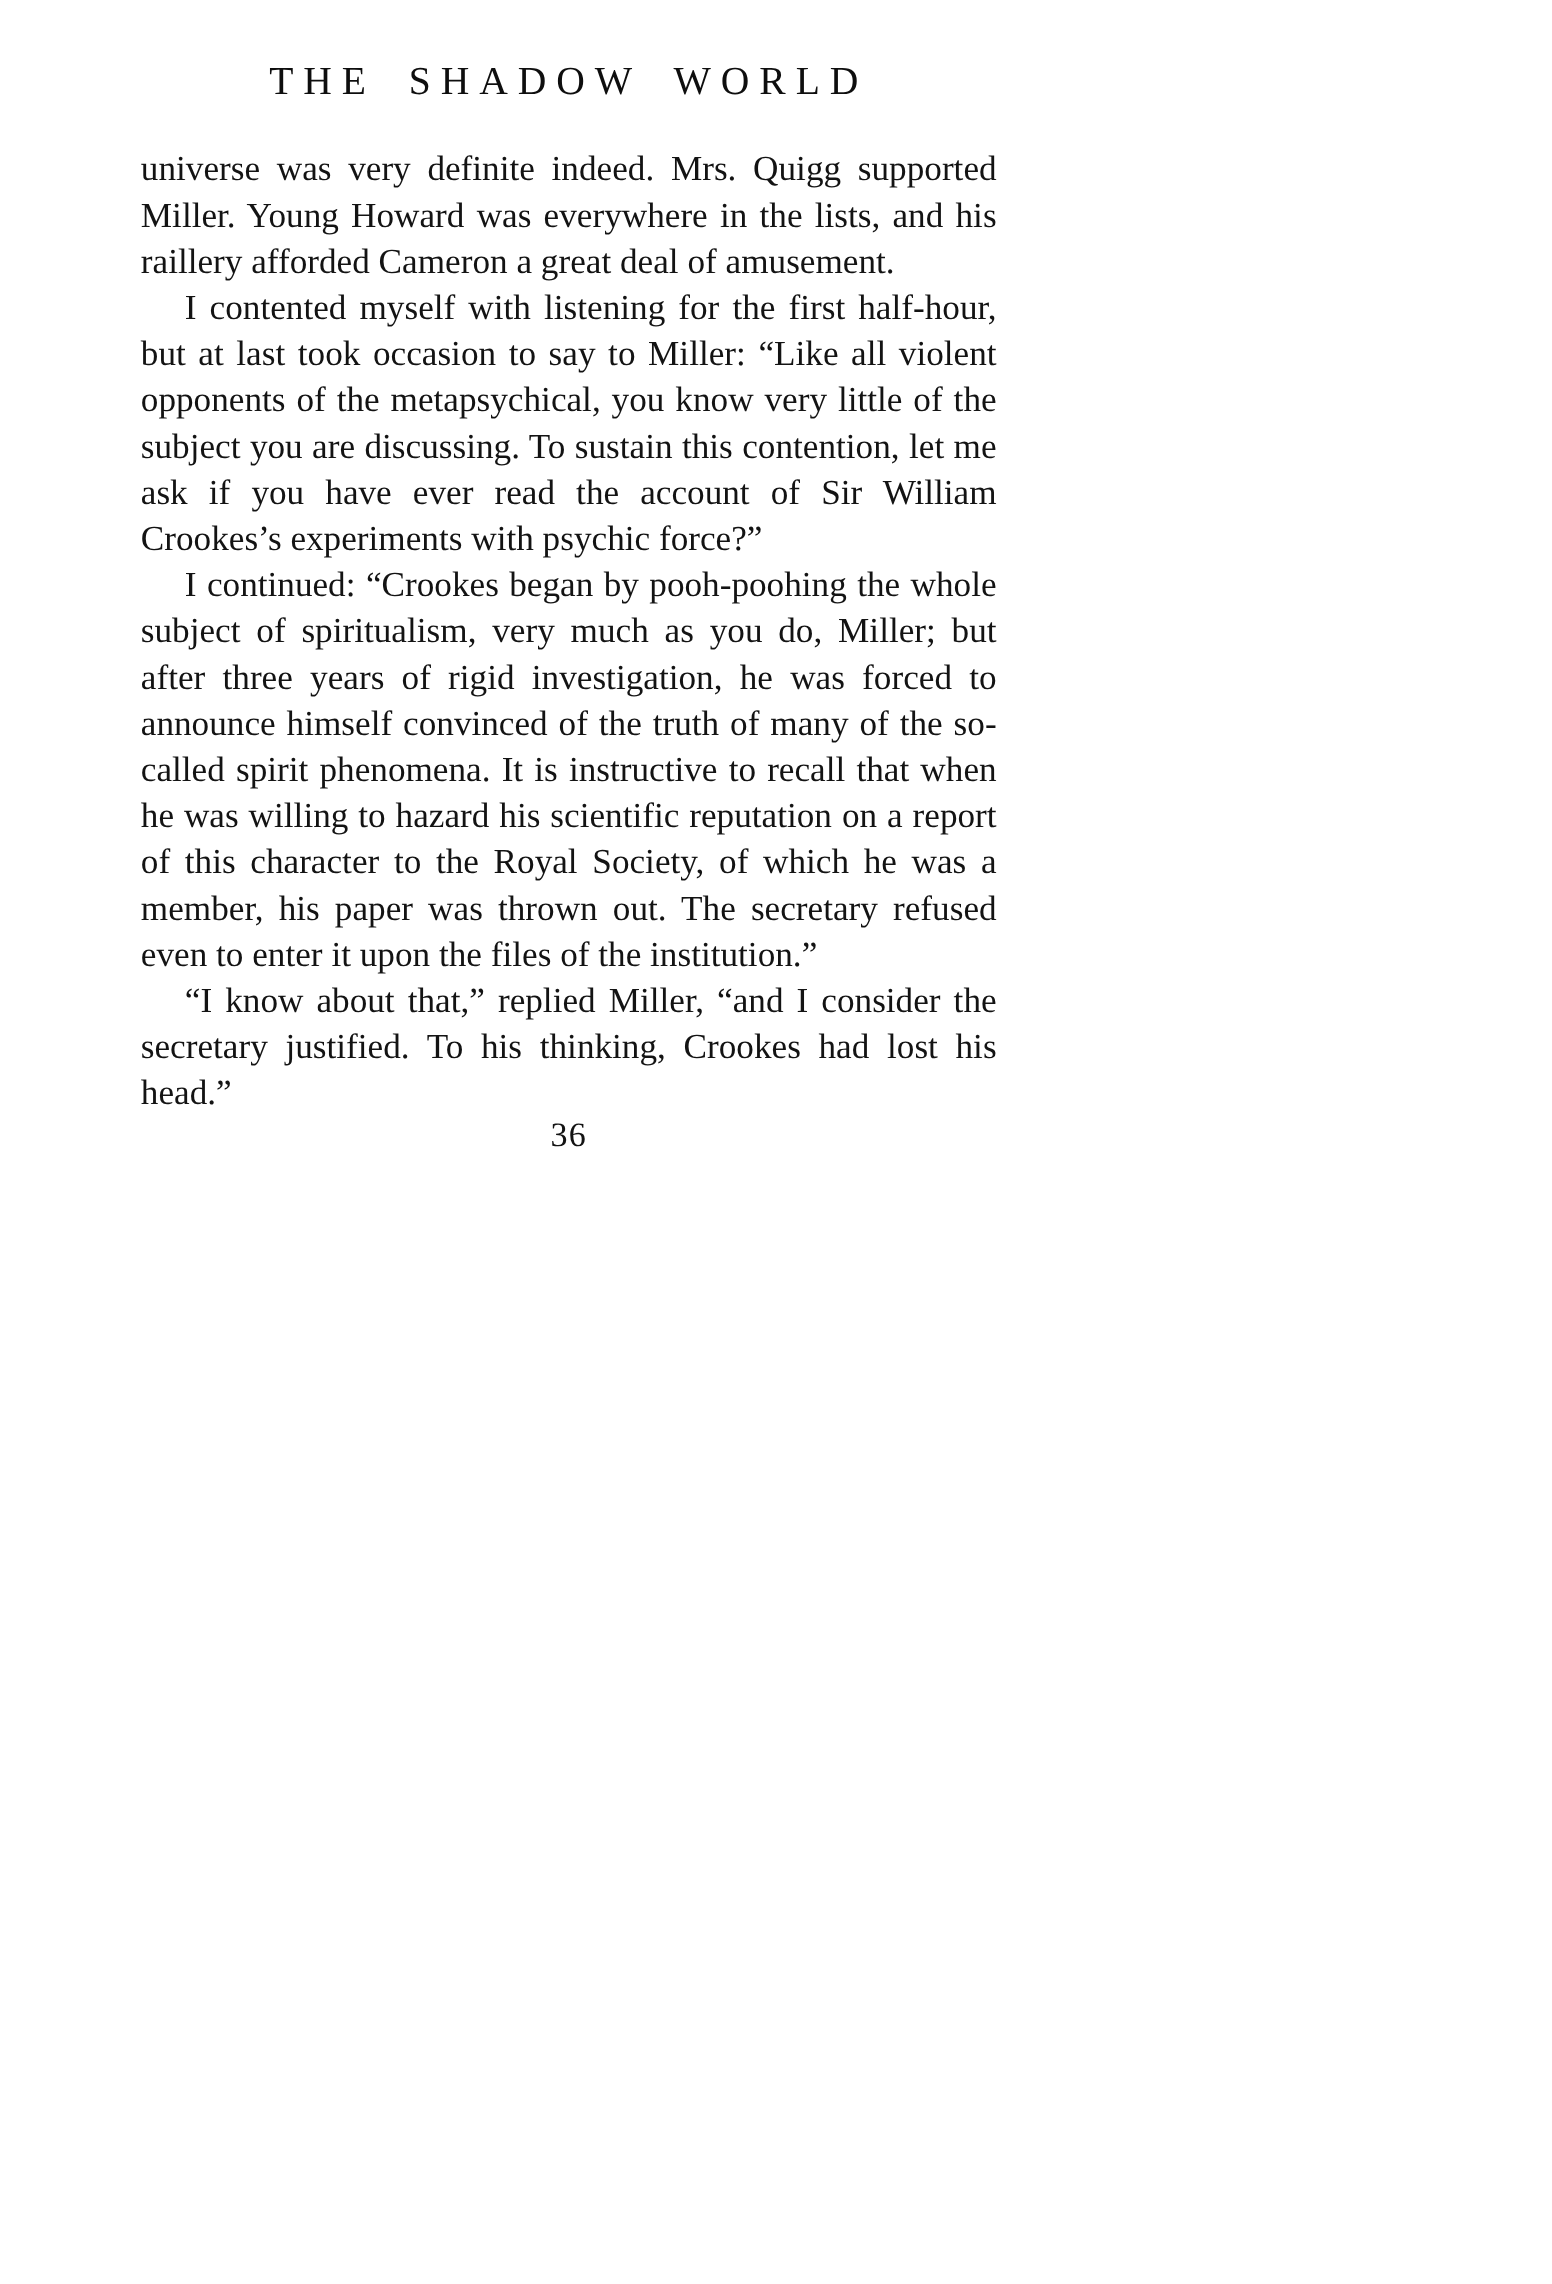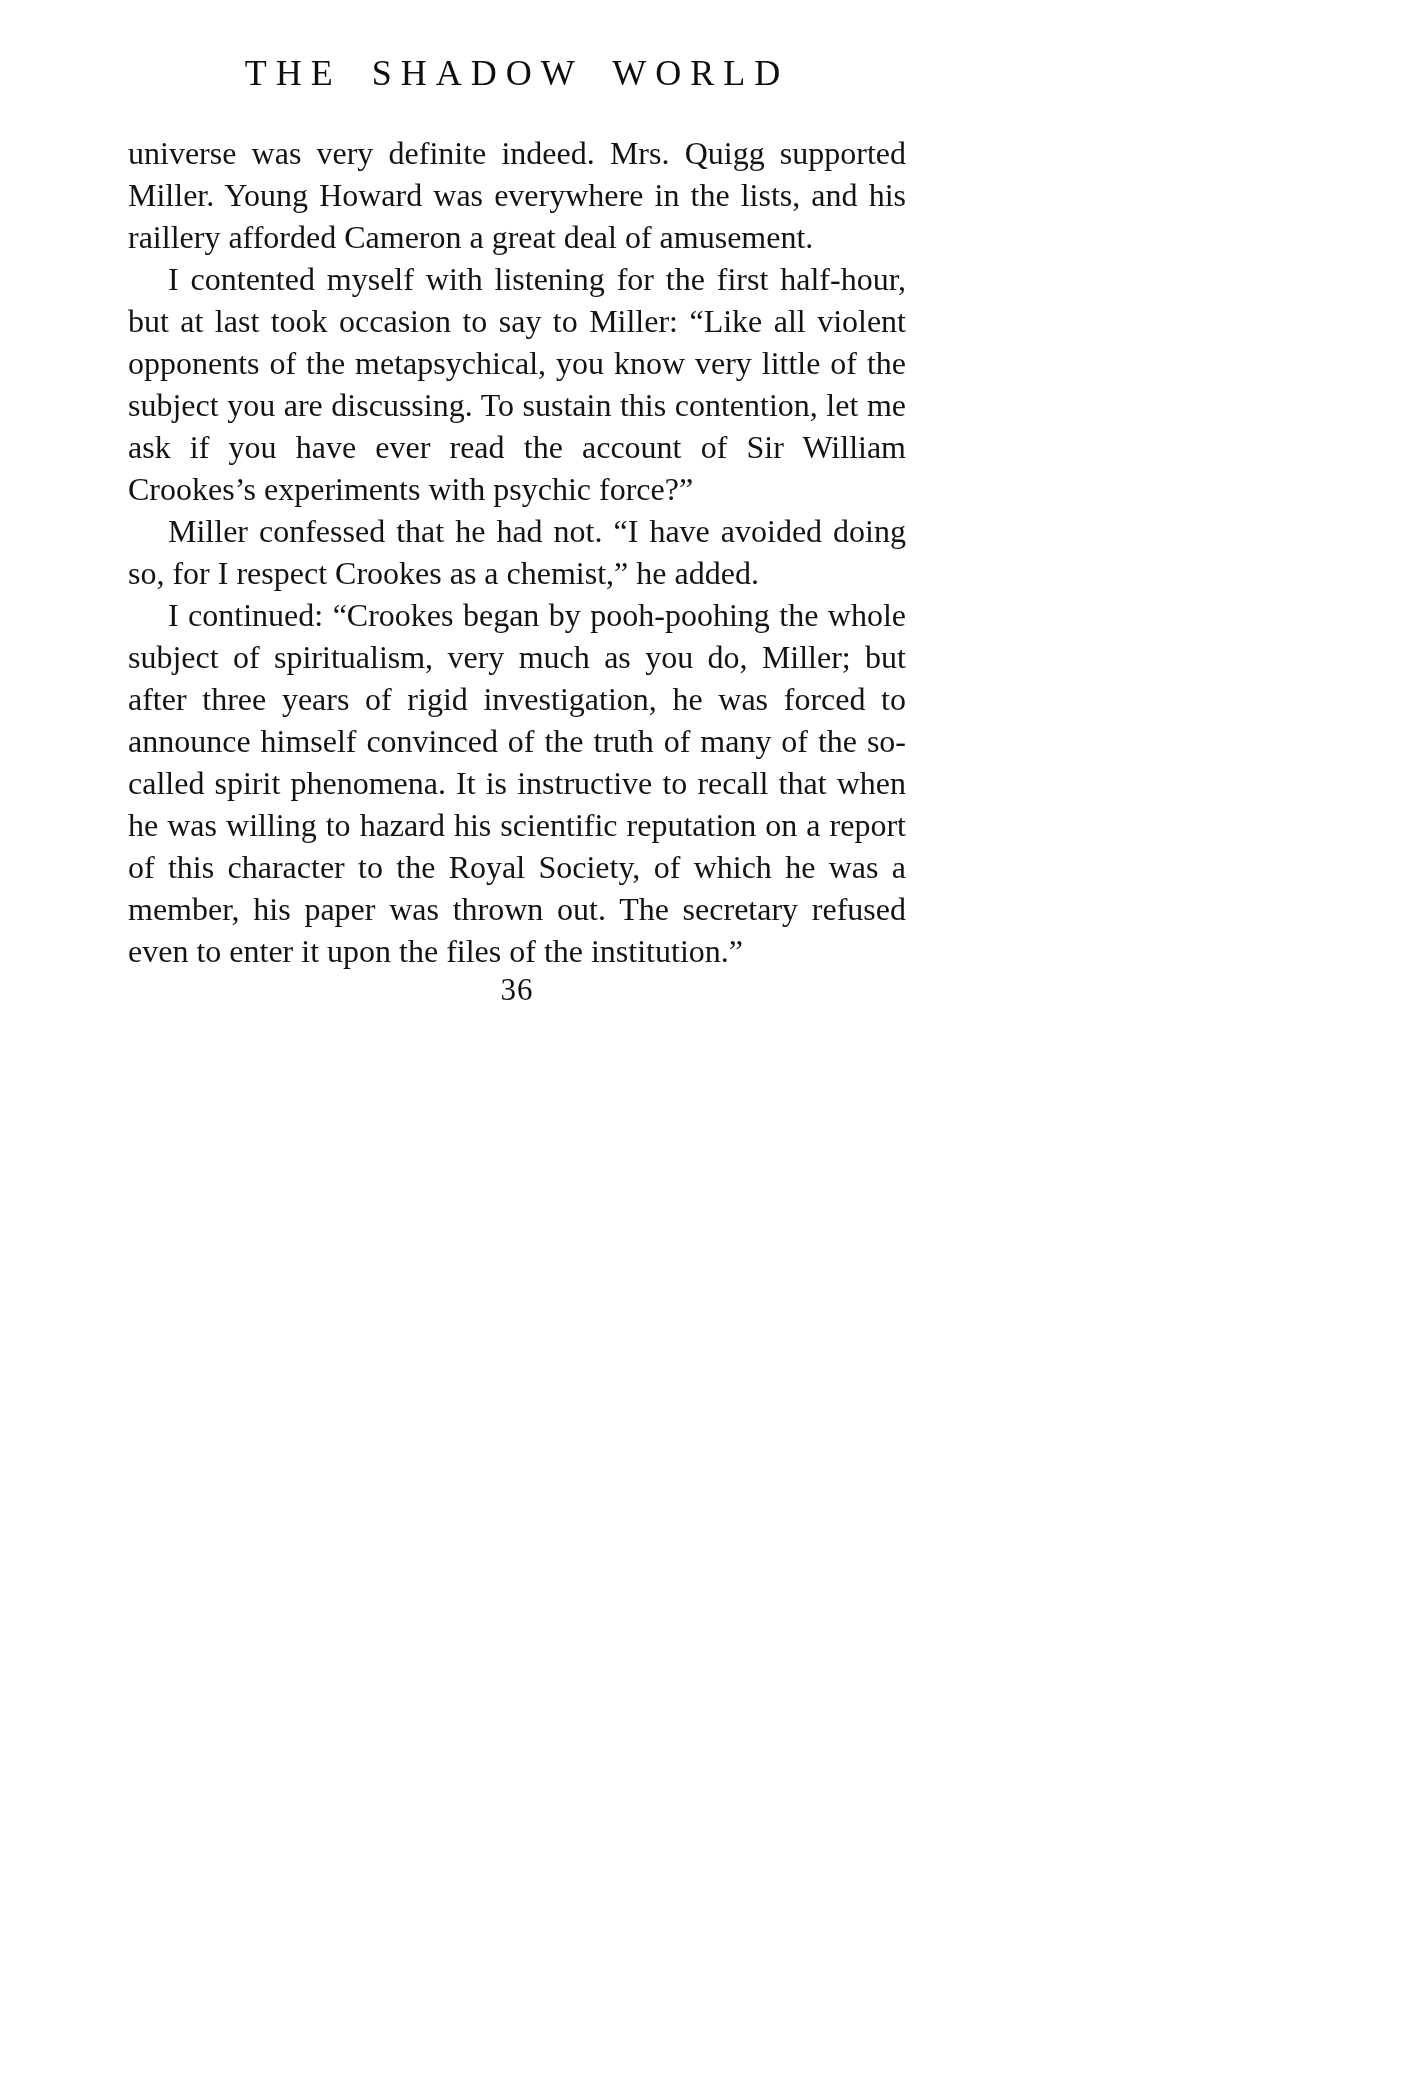--- a/index.html
+++ b/index.html
@@ -51,20 +51,20 @@
 <body>
 
 <div class="page">
   <div class="content">
 
     <div class="running-head">THE SHADOW WORLD</div>
 
     <div class="text-block">
       <p class="para">universe was very definite indeed.  Mrs. Quigg supported Miller.  Young Howard was everywhere in the lists, and his raillery afforded Cameron a great deal of amusement.</p>
       <p class="para indent">I contented myself with listening for the first half-hour, but at last took occasion to say to Miller: “Like all violent opponents of the metapsychical, you know very little of the subject you are discussing.  To sustain this contention, let me ask if you have ever read the account of Sir William Crookes’s experiments with psychic force?”</p>
-      <p class="para indent">Miller confessed that he had not.  “I have avoided doing so, for I respect Crookes as a chemist,” he added.</p>
       <p class="para indent">I continued: “Crookes began by pooh-poohing the whole subject of spiritualism, very much as you do, Miller; but after three years of rigid investigation, he was forced to announce himself convinced of the truth of many of the so-called spirit phenomena.  It is instructive to recall that when he was willing to hazard his scientific reputation on a report of this character to the Royal Society, of which he was a member, his paper was thrown out.  The secretary refused even to enter it upon the files of the institution.”</p>
+      <p class="para indent">“I know about that,” replied Miller, “and I consider the secretary justified.  To his thinking, Crookes had lost his head.”</p>
     </div>
 
     <div class="folio">36</div>
 
   </div>
 </div>
 
 </body></html>

